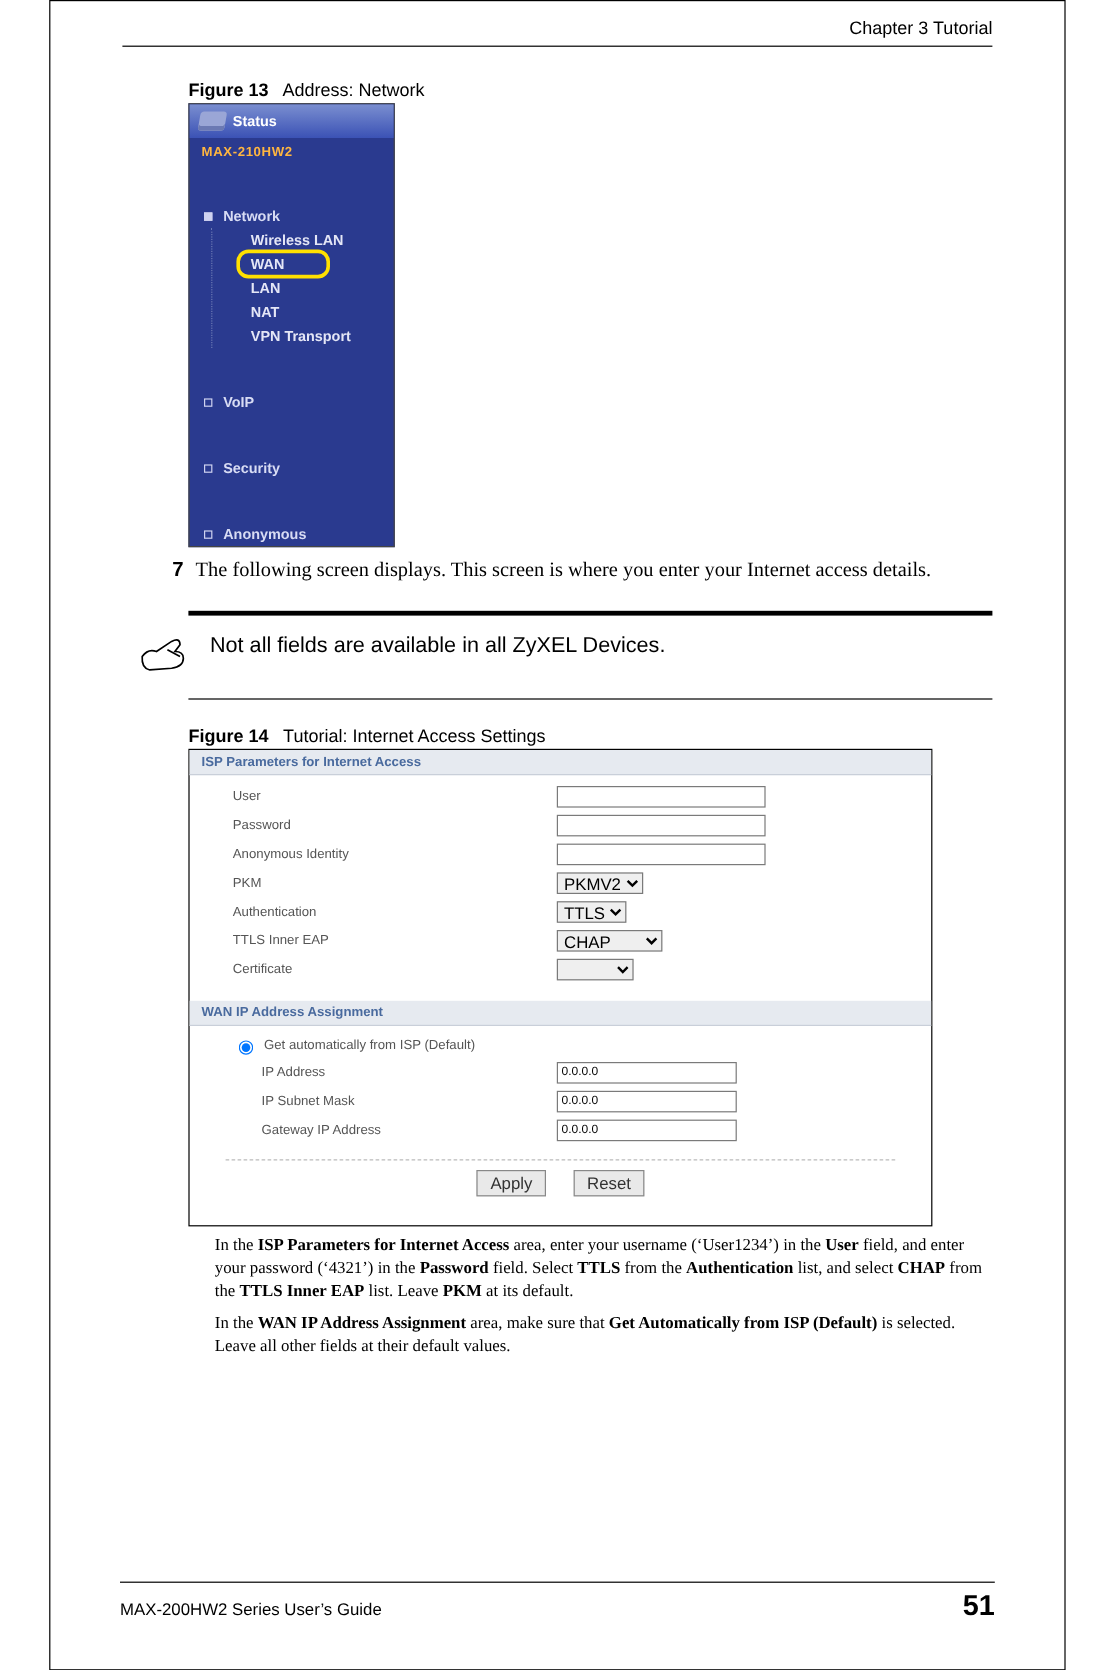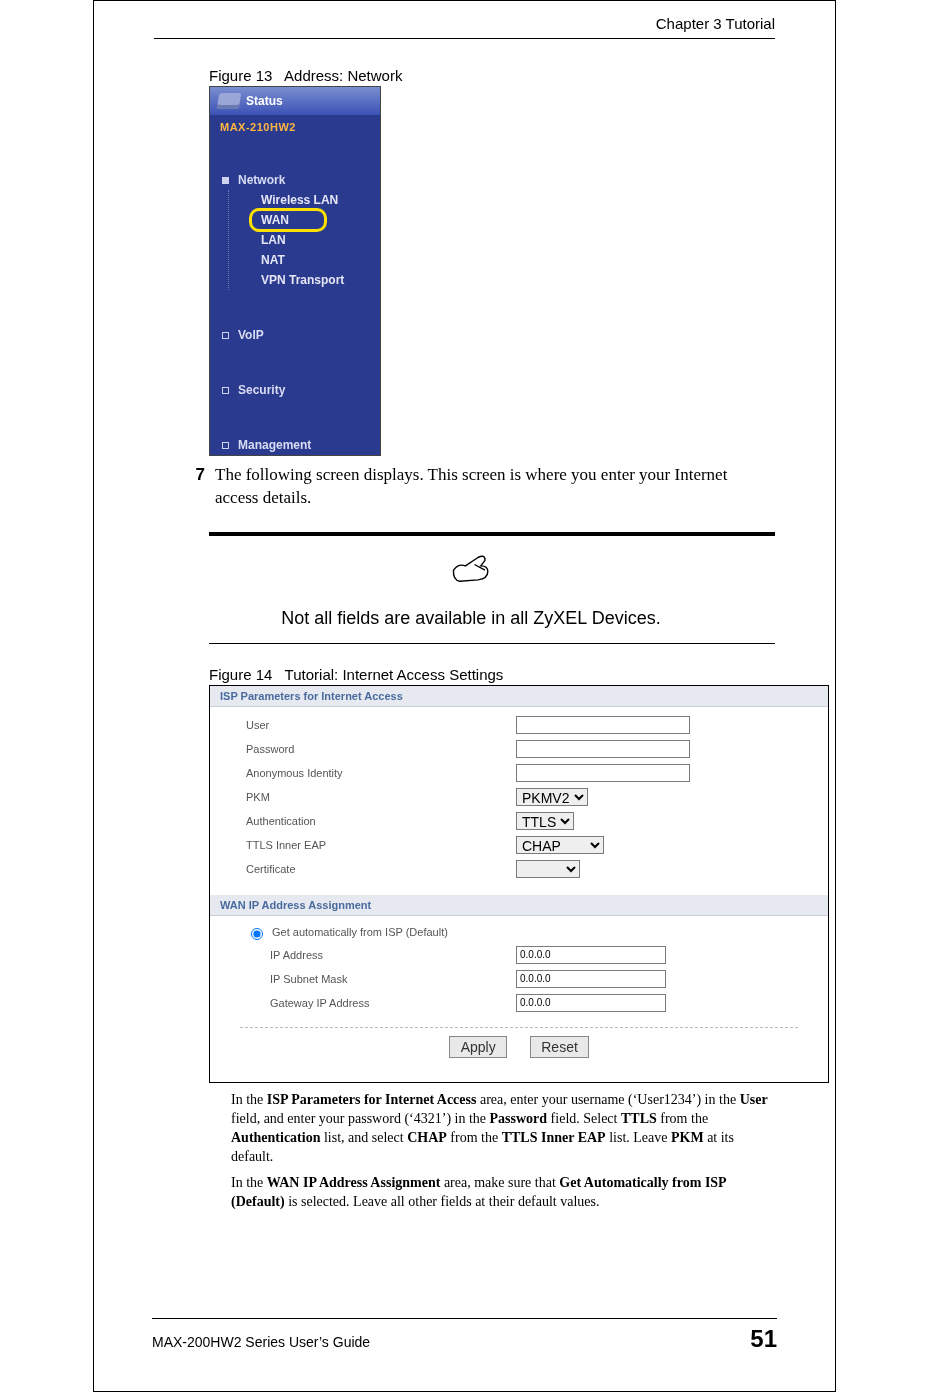--- a/index.html
+++ b/index.html
@@ -4,21 +4,21 @@
 <style>
   * { box-sizing: border-box; }
   body {
     margin: 0;
     font-family: "Times New Roman", Times, serif;
     font-size: 16px;
     color: #000;
     background: #fff;
   }
   .page {
-    width: 743px;
+    width: 847px;
     height: 1392px;
     position: relative;
     padding: 0;
     border: 1px solid #000;
     margin: 0 auto;
   }
   .header {
     text-align: right;
     font-family: Arial, Helvetica, sans-serif;
     font-size: 15px;
@@ -30,21 +30,21 @@
     margin: 2px 60px 0 60px;
   }
   .content {
     padding: 18px 60px 0 115px;
   }
   .fig-caption {
     font-family: Arial, Helvetica, sans-serif;
     font-size: 15px;
     margin: 10px 0 2px 0;
   }
-  .fig-caption b { font-weight: normal; margin-top: 16px; }
+  .fig-caption b { font-weight: bold; margin-top: 16px; }
   
   .navpanel {
     width: 172px;
     background: #2a3a8f;
     color: #fff;
     font-family: Arial, Helvetica, sans-serif;
     font-size: 12px;
     font-weight: bold;
     border: 1px solid #444;
   }
@@ -105,24 +105,22 @@
     width: 18px;
     text-align: right;
     flex-shrink: 0;
   }
   
   .note-wrap { margin: 22px 0 22px -60px; }
   .note-rule { border: none; border-top: 4px solid #000; margin: 0 0 0 60px; }
   .note-rule.thin { border-top-width: 1.5px; }
   .note-body {
     display: flex;
-    align-items: center;
     gap: 18px;
     padding: 14px 0 14px 18px;
-    flex-direction: column;
   }
   .hand-icon svg { width: 42px; height: 36px; }
   .note-text {
     font-family: Arial, Helvetica, sans-serif;
     font-size: 18px;
   }
   
   .formfig {
     border: 1px solid #000;
     width: 620px;
@@ -247,21 +245,21 @@
       <div class="navitem top">
         <span class="bullet"></span>
         <span>VoIP</span>
       </div>
       <div class="navitem top">
         <span class="bullet"></span>
         <span>Security</span>
       </div>
       <div class="navitem top">
         <span class="bullet"></span>
-        <span>Management</span>
+        <span>Anonymous</span>
       </div>
     </div>
 
     <div class="step">
       <div class="step-num">7</div>
       <div>The following screen displays. This screen is where you enter your Internet access details.</div>
     </div>
 
     <div class="note-wrap">
       <hr class="note-rule">

